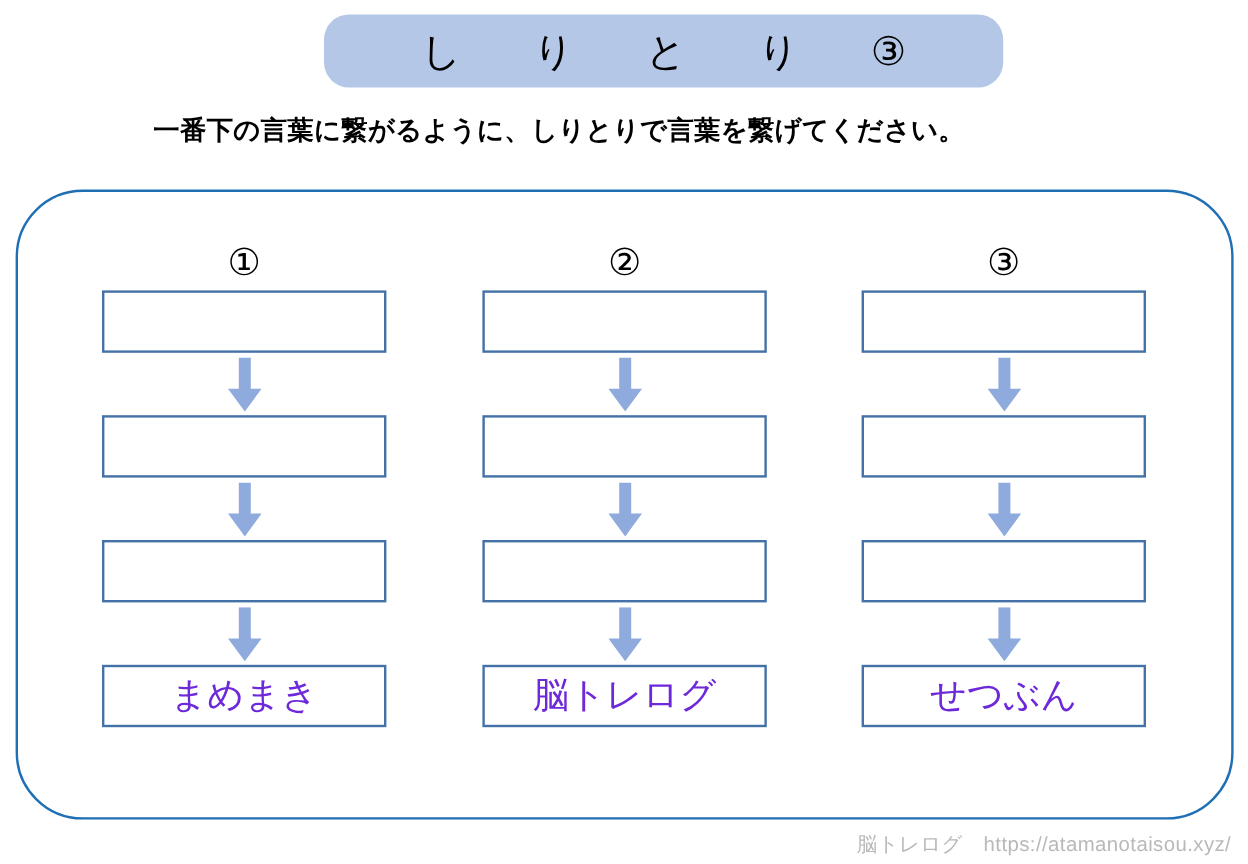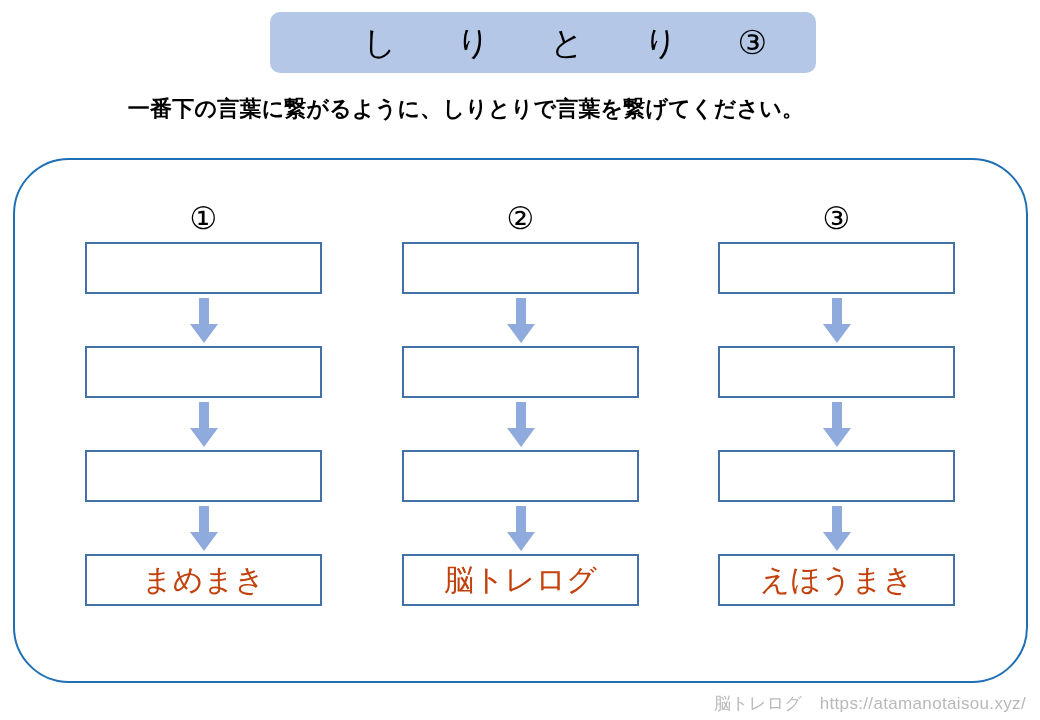--- a/index.html
+++ b/index.html
@@ -14,28 +14,27 @@
     overflow: hidden;
     font-family: "Liberation Sans", "DejaVu Sans", sans-serif;
     color: #000000;
   }
 
   
   #title-banner {
     position: absolute;
     left: 270px;
     top: 12px;
-    width: 502px;
+    width: 566px;
     height: 61px;
     background: #b4c7e7;
-    border-radius: 10px;
+    border-radius: 21px;
     display: flex;
     align-items: center;
     justify-content: center;
-    padding-left: 44px;
   }
   #title-text {
     font-size: 33px;
     font-weight: 400;
     letter-spacing: 0.42em;
     text-indent: 0.42em;
     color: #000000;
     white-space: pre;
     line-height: 1;
   }
@@ -89,21 +88,21 @@
     width: 237px;
     height: 52px;
     box-sizing: border-box;
     border: 2px solid #4472a8;
     background: #ffffff;
     display: flex;
     align-items: center;
     justify-content: center;
     font-size: 30px;
     line-height: 1;
-    color: #c2410c;
+    color: #6d28d9;
   }
   .word-box.is-blank { color: transparent; }
 
   
   .arrow-slot {
     height: 52px;
     display: flex;
     align-items: center;
     justify-content: center;
   }
@@ -204,16 +203,16 @@
     </svg>
   </div>
 
   <div class="word-box is-blank"></div>
   <div class="arrow-slot">
     <svg class="down-arrow" width="28" height="45" viewBox="0 0 28 45">
       <polygon points="9,0 19,0 19,26 28,26 14,45 0,26 9,26" fill="#8faadc"></polygon>
     </svg>
   </div>
 
-  <div class="word-box">えほうまき</div>
+  <div class="word-box">せつぶん</div>
 </div>
 
 <div id="footer-credit">脳トレログ　https://atamanotaisou.xyz/</div>
 
 </body></html>

